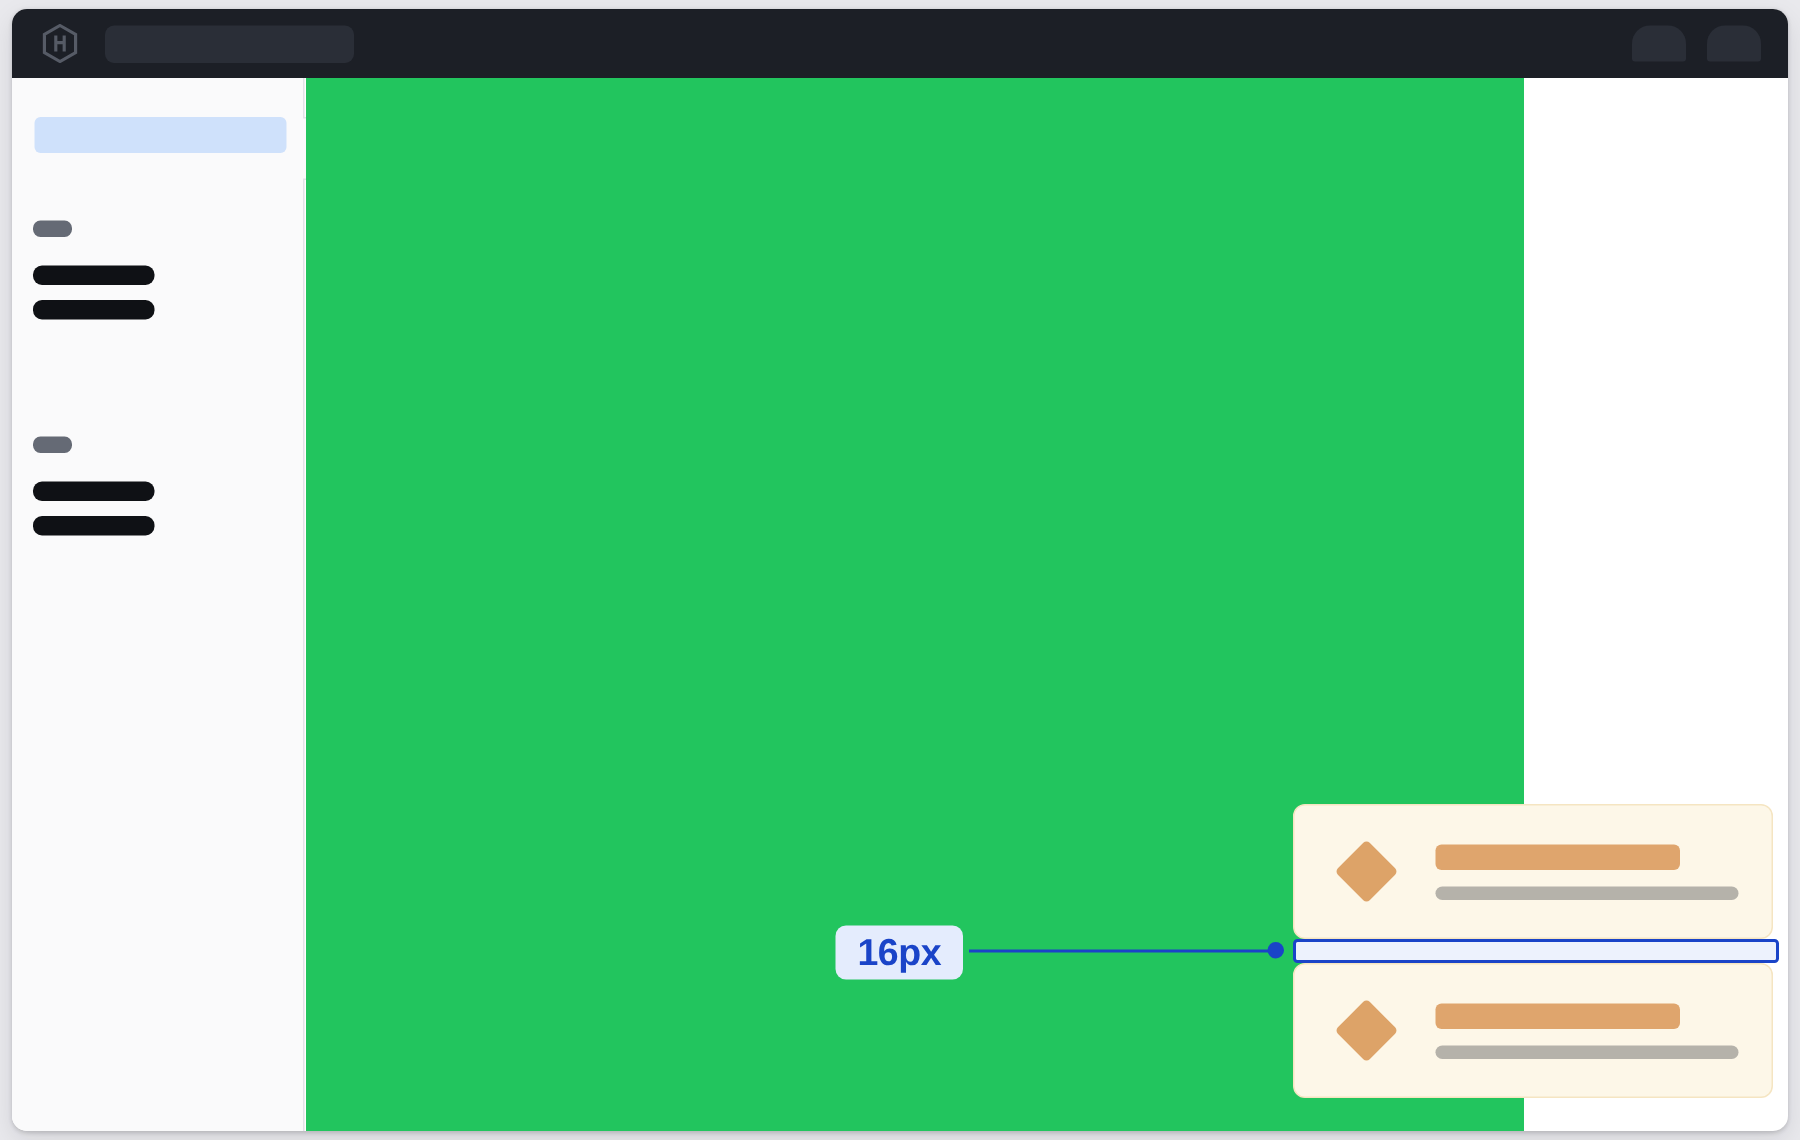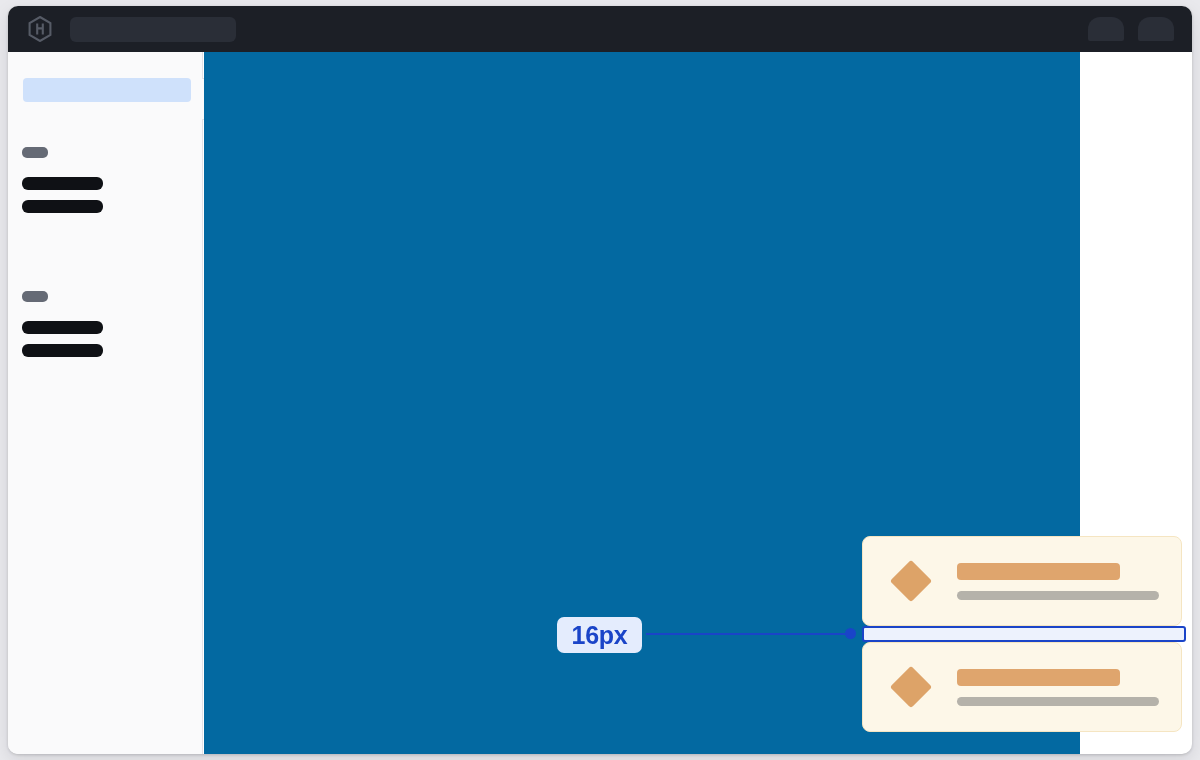--- a/index.html
+++ b/index.html
@@ -116,23 +116,23 @@
     background: #0f1115;
     border-radius: 6px;
   }
   .nav-item-skeleton.first { margin-top: 19px; }
   .nav-item-skeleton.second { margin-top: 10px; }
 
   
   .canvas {
     position: absolute;
     left: 196px; top: 0;
-    width: 876px;
+    width: 812px;
     height: 702px;
-    background: #0369a1;
+    background: #22c55e;
   }
 
   
   .card {
     position: absolute;
     left: 658px;
     width: 320px;
     height: 90px;
     background: #fdf7e8;
     border: 1px solid #f5e5c2;

